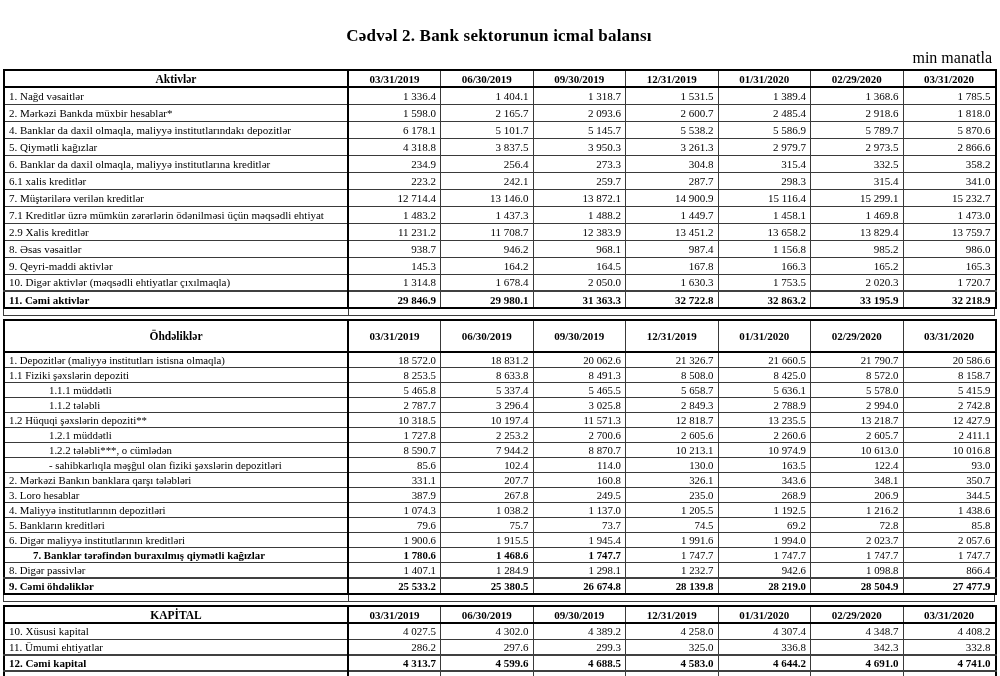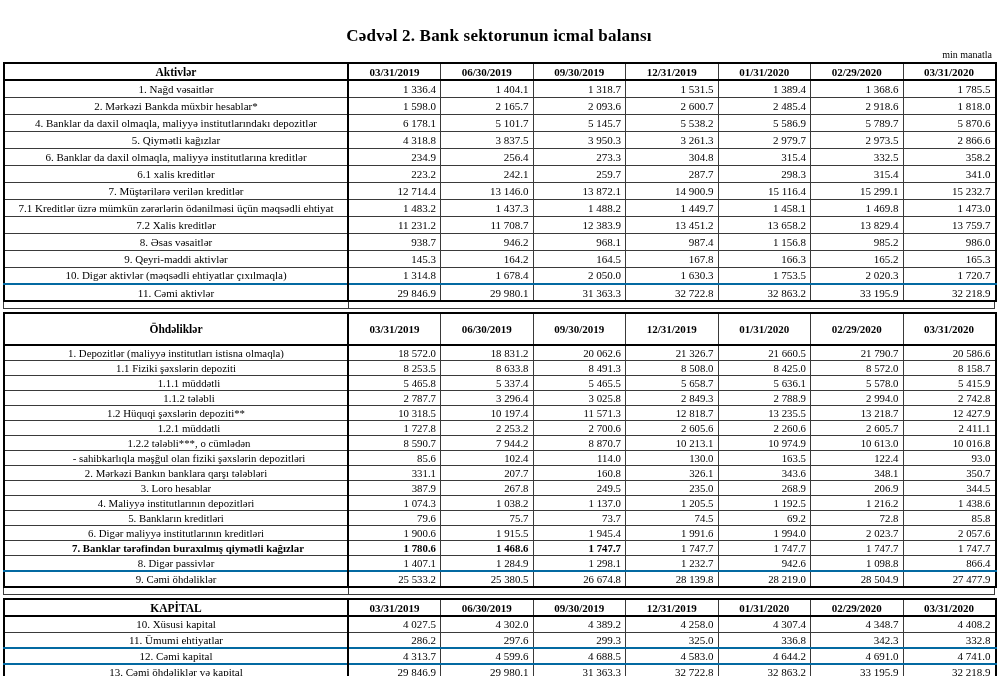--- a/index.html
+++ b/index.html
@@ -8,43 +8,43 @@
     width:1000px; height:676px; overflow:hidden;
     font-family:"Liberation Serif","DejaVu Serif",serif;
     color:#000;
   }
   .page { width:1000px; padding:2px 4px 0 2px;margin-top:21px; }
   .title {
     text-align:center; font-weight:bold; font-size:17px; padding-top:3px;
     letter-spacing:0.2px;
   }
   .unit-note {
-    text-align:right; font-size:10px; padding:3px 4px 2px 0;
+    text-align:right; font-size:16px; padding:3px 4px 2px 0;
   }
   table.bal {
     border-collapse:collapse; table-layout:fixed; width:992px; margin-left:1px;
     font-size:11px;
   }
   table.bal col.c-label { width:344px; }
   table.bal col.c-val { width:92.5px; }
   table.bal { border:2px solid #000; }
   table.bal th, table.bal td {
     border:1px solid #3a3a3a;
     padding:1px 4px;
     overflow:hidden; white-space:nowrap;
   }
   table.bal th {
     font-weight:bold; text-align:center; border-bottom:2px solid #000;
     font-size:11px; height:17px;
   }
   table.bal th.lbl-h { border-right:2px solid #000; font-size:11.5px; }
-  table.bal td.lbl { text-align:center; border-right:2px solid #000; }
+  table.bal td.lbl { text-align:left; border-right:2px solid #000; }
   table.bal td.num { text-align:right; }
-  table.bal td.indent { padding-left:30px; }
-  table.bal tr.total-row td { font-weight:normal; border-top:2px solid #0369a1; }
+  table.bal td.indent { padding-left:44px; }
+  table.bal tr.total-row td { font-weight:bold; border-top:2px solid #404040; }
   table.bal td.b { font-weight:bold;padding-left:28px; }
   table.secA td { height:17px; }
   table.secB td { height:14px; font-size:10.8px; }
   table.secB th { height:32px; }
   table.secC td { height:16px; }
   .spacer-strip {
     width:992px; margin-left:1px; height:7px;
     border-left:1px solid #3a3a3a; border-right:1px solid #3a3a3a;
     border-bottom:1px solid #3a3a3a; position:relative;
   }
@@ -162,21 +162,21 @@
           <td class="lbl">7.1 Kreditlər üzrə mümkün zərərlərin ödənilməsi üçün məqsədli ehtiyat</td>
           <td class="num">1 483.2</td>
           <td class="num">1 437.3</td>
           <td class="num">1 488.2</td>
           <td class="num">1 449.7</td>
           <td class="num">1 458.1</td>
           <td class="num">1 469.8</td>
           <td class="num">1 473.0</td>
         </tr>
         <tr>
-          <td class="lbl">7.2 Xalis kreditlər</td>
+          <td class="lbl">2.9 Xalis kreditlər</td>
           <td class="num">11 231.2</td>
           <td class="num">11 708.7</td>
           <td class="num">12 383.9</td>
           <td class="num">13 451.2</td>
           <td class="num">13 658.2</td>
           <td class="num">13 829.4</td>
           <td class="num">13 759.7</td>
         </tr>
         <tr>
           <td class="lbl">8.  Əsas vəsaitlər</td>

